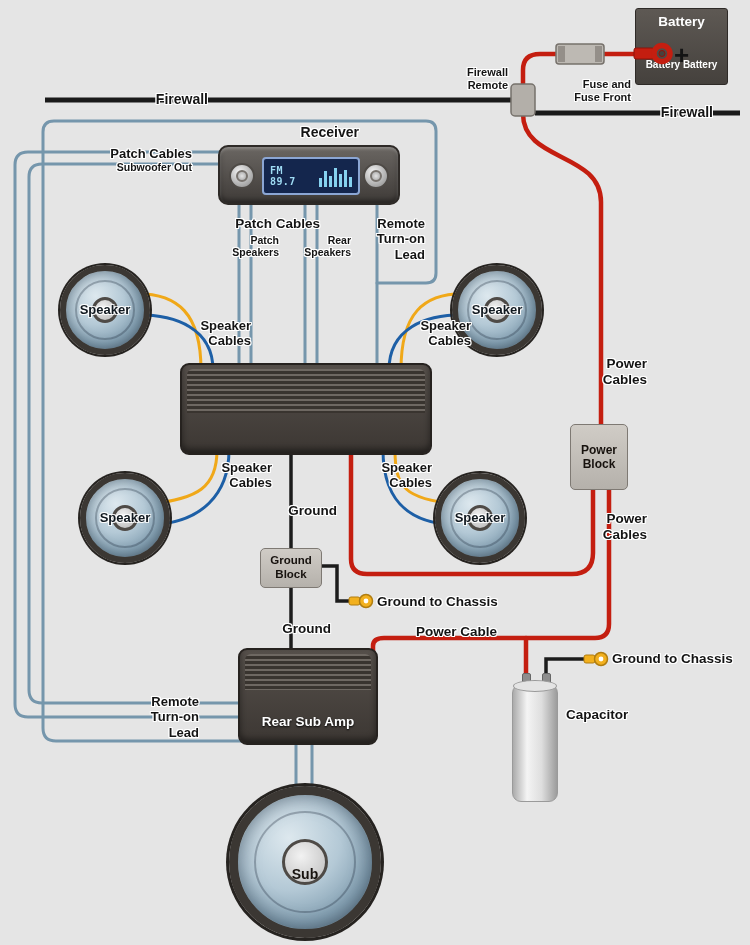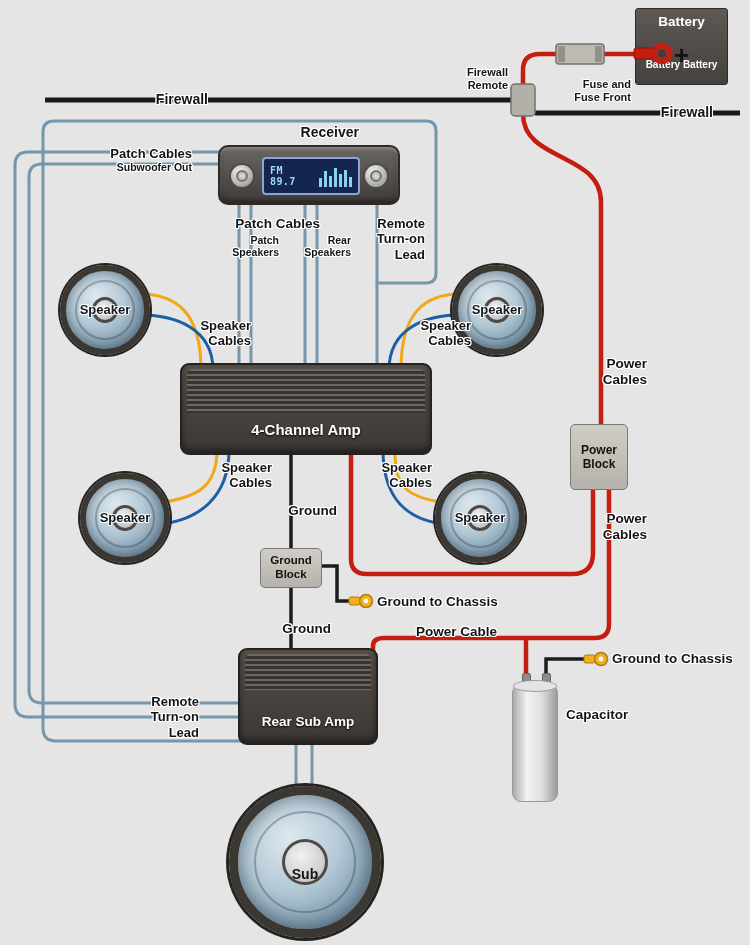--- a/index.html
+++ b/index.html
@@ -197,21 +197,20 @@
           <span></span>
           <span></span>
           <span></span>
           <span></span>
       </span>
     </div>
   </div>
 
   <div class="amp amp4">
     <div class="fins"></div>
-    <div class="amp-label">4-Channel Amp</div>
   </div>
 
   <div class="amp monoamp">
     <div class="fins"></div>
     <div class="amp-label">Rear Sub Amp</div>
   </div>
 
   <div class="block gblock">
     <span>Ground</span>
     <span>Block</span>

